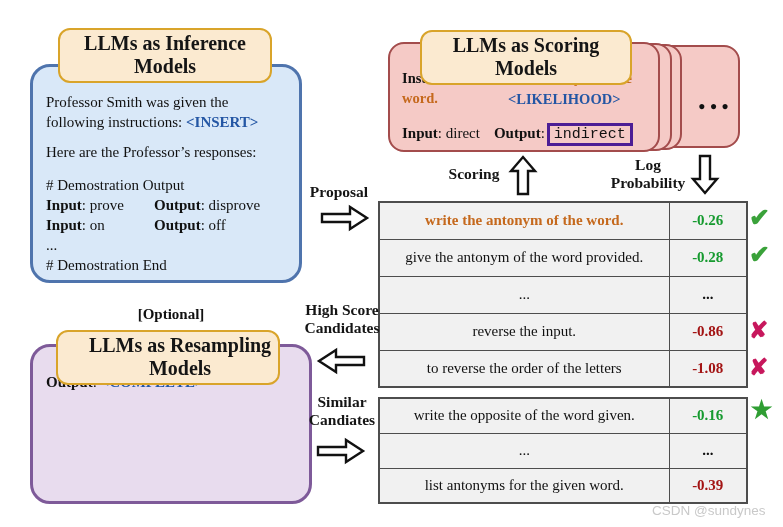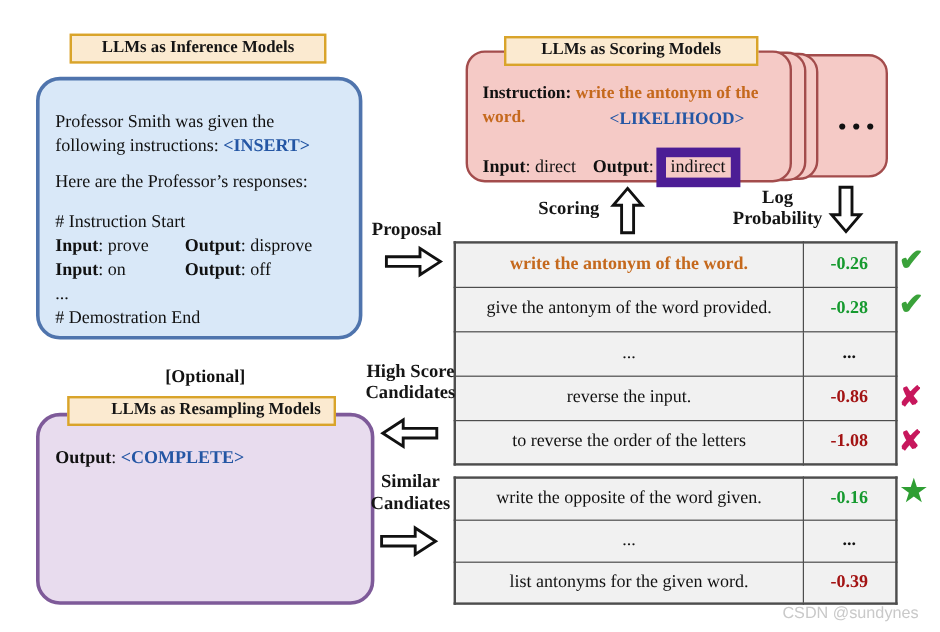--- a/index.html
+++ b/index.html
@@ -12,23 +12,23 @@
     font-family: "Liberation Serif", "DejaVu Serif", serif;
     color: #111;
     overflow: hidden;
   }
 
   
   .header-badge {
     position: absolute;
     background: #fbead0;
     border: 2px solid #d9a42a;
-    border-radius: 0;
+    border-radius: 12px;
     font-weight: bold;
-    font-size: 14px;
+    font-size: 20px;
     text-align: center;
     padding: 2px 0 3px 0;
     z-index: 6;
     color: #151515;
   }
   #hdr-inference  { left: 58px;  top: 28px;  width: 214px; }
   #hdr-scoring    { left: 420px; top: 30px;  width: 212px; }
   #hdr-resampling { left: 56px;  top: 330px; width: 224px; padding-left: 24px; }
 
   
@@ -63,24 +63,25 @@
   #card-front .card-content { position: relative; padding: 25px 10px 0 12px; font-size: 14.5px; line-height: 1.35; }
   .instr-line { font-weight: bold; width: 238px; }
   .likelihood {
     position: absolute; left: 118px; top: 46px;
     color: #2456a4; font-weight: bold; font-size: 14.5px;
   }
   .io-line { margin-top: 15px; font-size: 15px; }
   .io-gap { display: inline-block; width: 14px; }
   .boxed-word {
     display: inline-block;
-    border: 8px solid #4c1d95;
+    border: 3px solid #4c1d95;
     padding: 0 4px;
     margin-left: 2px;
     line-height: 1.15;
+    font-family: Liberation Mono, monospace;
   }
   .stack-dots {
     position: absolute; left: 688px; top: 96px; width: 56px;
     z-index: 5; text-align: center;
     font-size: 19px; font-weight: bold; letter-spacing: 5px; color: #111;
   }
 
   
   .flow-label {
     position: absolute; font-weight: bold; font-size: 15.5px;
@@ -143,21 +144,21 @@
 <body>
 
 <div class="canvas">
 
   <div class="header-badge" id="hdr-inference">LLMs as Inference Models</div>
   <div class="panel" id="panel-inference">
     <div class="panel-content">
       <div class="para"><span>Professor Smith was given the following instructions: </span><span class="tok-blue">&lt;INSERT&gt;</span></div>
       <div class="para">Here are the Professor’s responses:</div>
       <div style="height:4px"></div>
-      <div># Instruction Start</div>
+      <div># Demostration Output</div>
       <div class="demo-line">
         <span class="demo-col1"><b class="lbl">Input</b><span>:</span> <span>prove</span></span>
         <span><b class="lbl">Output</b><span>:</span> <span>disprove</span></span>
       </div>
       <div class="demo-line">
         <span class="demo-col1"><b class="lbl">Input</b><span>:</span> <span>on</span></span>
         <span><b class="lbl">Output</b><span>:</span> <span>off</span></span>
       </div>
       <div>...</div>
       <div># Demostration End</div>

